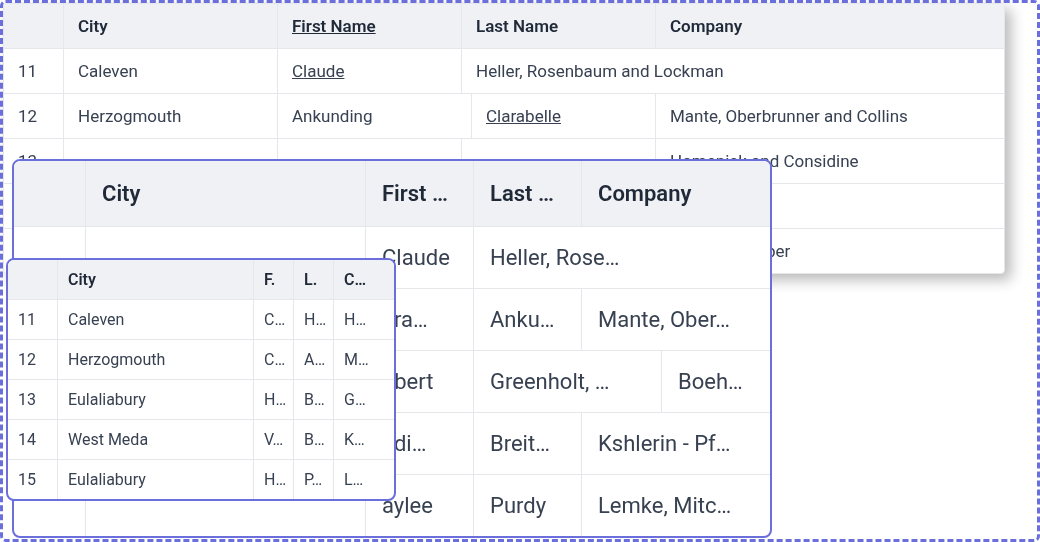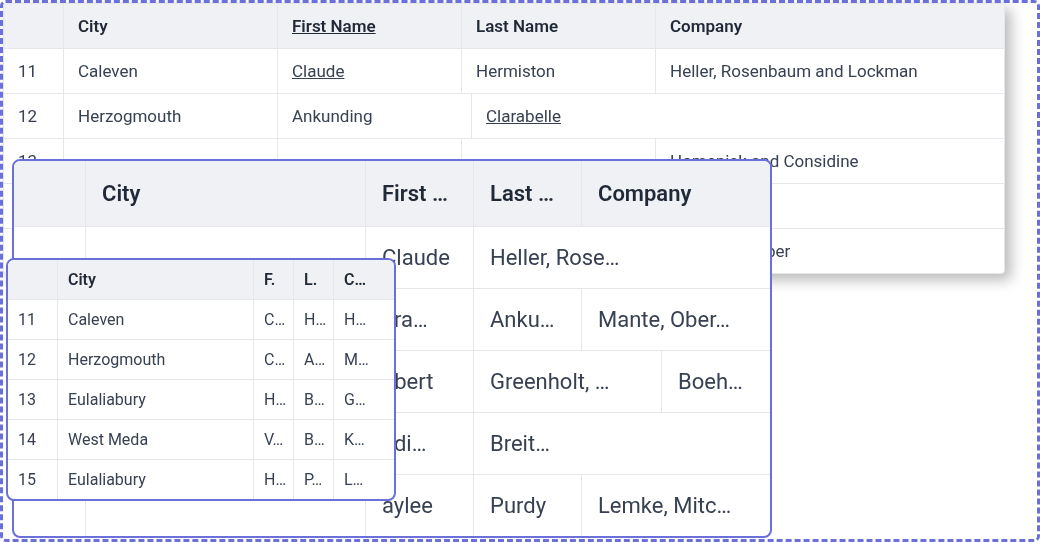--- a/index.html
+++ b/index.html
@@ -105,28 +105,28 @@
     <div class="cell c-idx"></div>
     <div class="cell c-city">City</div>
     <div class="cell c-first">First Name</div>
     <div class="cell c-last">Last Name</div>
     <div class="cell c-comp">Company</div>
   </div>
   <div class="row">
     <div class="cell c-idx">11</div>
     <div class="cell c-city">Caleven</div>
     <div class="cell c-first">Claude</div>
-    <div class="cell c-last">Hermiston</div>
     <div class="cell c-comp">Heller, Rosenbaum and Lockman</div>
   </div>
   <div class="row">
     <div class="cell c-idx">12</div>
     <div class="cell c-city">Herzogmouth</div>
     <div class="cell c-last">Ankunding</div>
     <div class="cell c-first">Clarabelle</div>
+    <div class="cell c-comp">Mante, Oberbrunner and Collins</div>
   </div>
   <div class="row">
     <div class="cell c-idx">13</div>
     <div class="cell c-city"></div>
     <div class="cell c-first"></div>
     <div class="cell c-last"></div>
     <div class="cell c-comp">Homenick and Considine</div>
   </div>
   <div class="row">
     <div class="cell c-idx">14</div>
@@ -170,20 +170,21 @@
     <div class="cell c-city"></div>
     <div class="cell c-first">ubert</div>
     <div class="cell c-comp">Greenholt, …</div>
     <div class="cell c-last">Boeh…</div>
   </div>
   <div class="row">
     <div class="cell c-idx"></div>
     <div class="cell c-city"></div>
     <div class="cell c-first">adi…</div>
     <div class="cell c-last">Breit…</div>
+    <div class="cell c-comp">Kshlerin - Pf…</div>
   </div>
   <div class="row">
     <div class="cell c-idx"></div>
     <div class="cell c-city"></div>
     <div class="cell c-first">aylee</div>
     <div class="cell c-last">Purdy</div>
     <div class="cell c-comp">Lemke, Mitc…</div>
   </div>
 </div>
 

